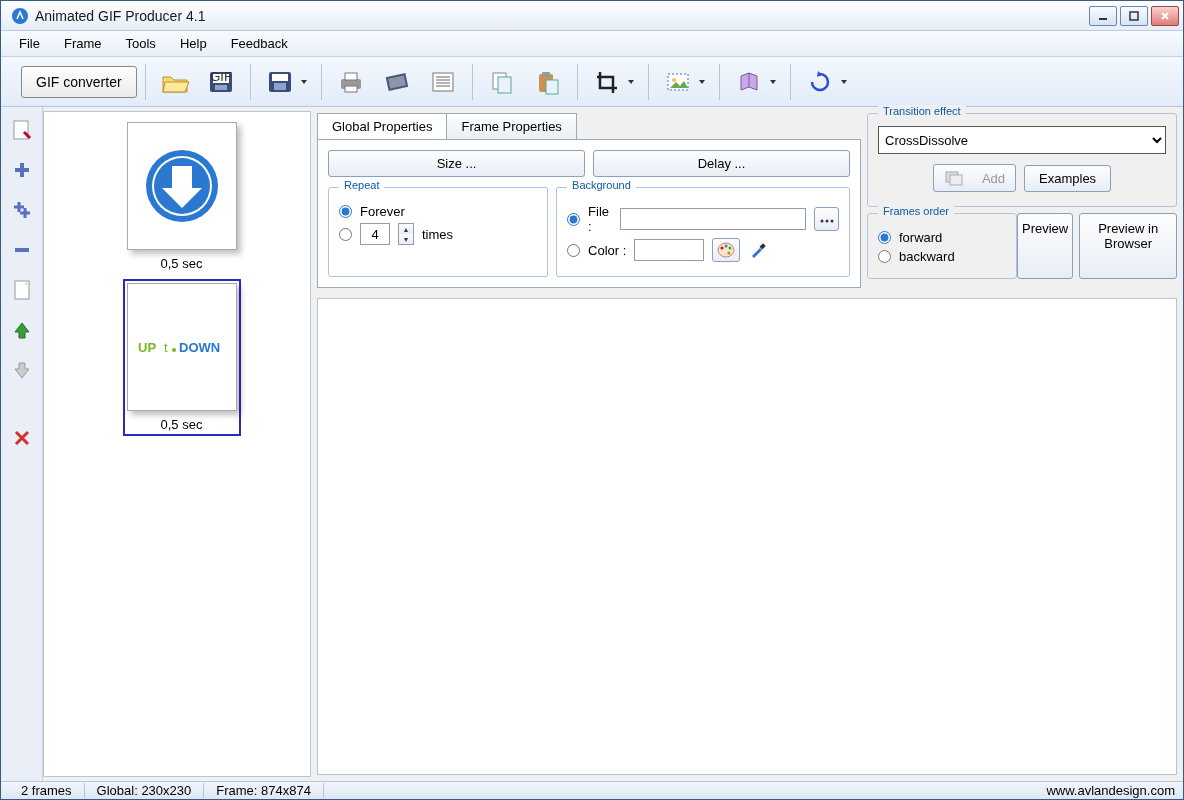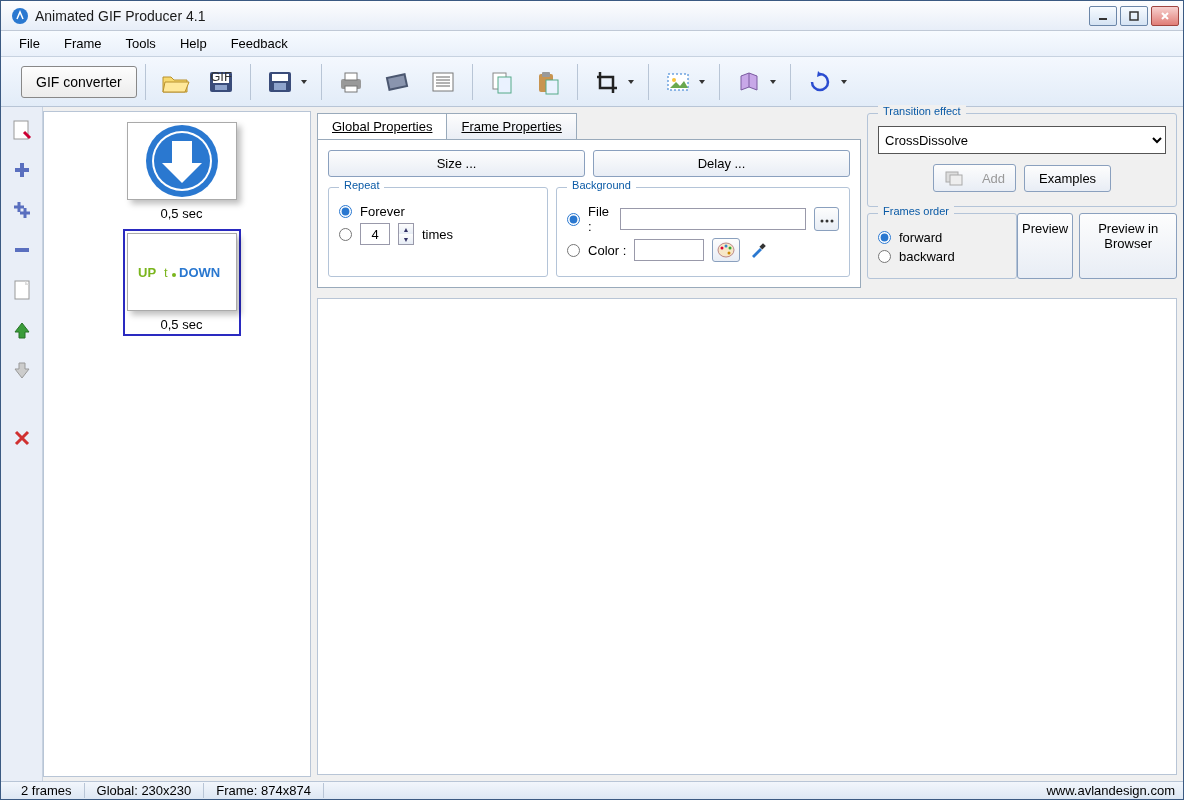--- a/index.html
+++ b/index.html
@@ -23,31 +23,31 @@
 .gifconv { background: linear-gradient(#fdfdfd, #ececec); border: 1px solid #888; border-radius: 3px; padding: 7px 14px; cursor: pointer; font-size: 14px; }
 .dd-arrow { width: 8px; height: 8px; margin-left: 4px; }
 
 .client { flex: 1; display: flex; background: #f0f0f0; }
 
 .sidetools { width: 42px; background: #e9eef7; border-right: 1px solid #c7d2e0; display: flex; flex-direction: column; align-items: center; padding-top: 8px; gap: 10px; }
 .sidetools .sbtn { width: 30px; height: 30px; display: flex; align-items: center; justify-content: center; cursor: pointer; border: 1px solid transparent; border-radius: 3px; }
 
 .frames-panel { width: 268px; background: #fff; border: 1px solid #b8c5d6; margin: 4px 0 4px 0; padding: 10px; display: flex; flex-direction: column; gap: 8px; align-items: center; }
 .frame-item { text-align: center; margin-left: 9px; }
-.thumb { width: 110px; height: 78px; border: 1px solid #aaa; background: #fff; box-shadow: 4px 4px 6px rgba(0,0,0,0.25); display: flex; align-items: center; justify-content: center; margin-bottom: 6px; }
+.thumb { width: 110px; height: 128px; border: 1px solid #aaa; background: #fff; box-shadow: 4px 4px 6px rgba(0,0,0,0.25); display: flex; align-items: center; justify-content: center; margin-bottom: 6px; }
 .frame-item.selected { border: 2px solid #2a2ac0; padding: 2px; }
 .frame-cap { font-size: 13px; }
 
 .main-area { flex: 1; display: flex; flex-direction: column; padding: 6px; }
 .top-row { display: flex; gap: 6px; }
 .props-col { flex: 1; }
 .right-col { width: 310px; display: flex; flex-direction: column; gap: 6px; }
 
 .tabs { display: flex; }
-.tab { padding: 5px 14px; border: 1px solid #9ab; background: linear-gradient(#fdfdfd, #eaeef5); cursor: pointer; border-bottom: none; text-decoration: underline; }
+.tab { padding: 5px 14px; border: 1px solid #9ab; background: linear-gradient(#fdfdfd, #eaeef5); cursor: pointer; border-bottom: none; }
 .tab.active { background: #fff; font-weight: normal; }
 .tab + .tab { margin-left: -1px; }
 
 .props-content { border: 1px solid #9ab; background: #fff; padding: 10px; display: flex; flex-direction: column; gap: 10px; }
 .props-row1 { display: flex; gap: 8px; }
 .btn { background: linear-gradient(#fdfdfd, #e8edf5); border: 1px solid #8aa0be; border-radius: 3px; padding: 5px 8px; cursor: pointer; text-align: center; }
 .btn.w50 { flex: 1; }
 .btn.disabled { color: #999; }
 
 .groupbox { border: 1px solid #b4c4d8; border-radius: 3px; padding: 12px 10px 10px; position: relative; }

